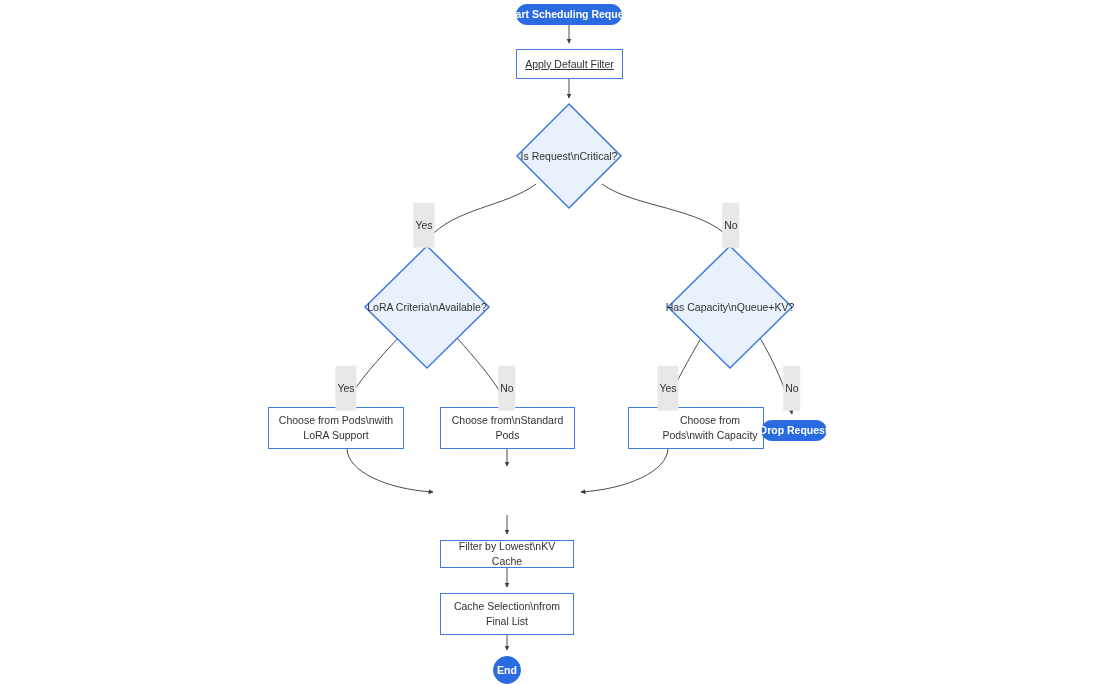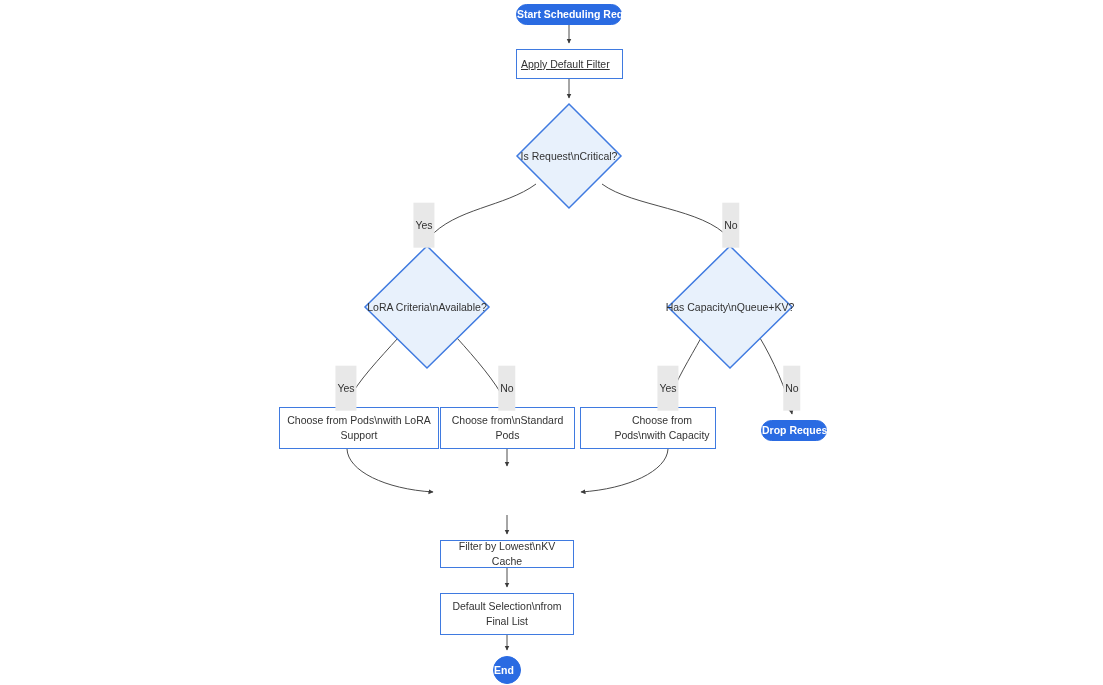--- a/index.html
+++ b/index.html
@@ -19,21 +19,21 @@
     position:relative;width:1103px;height:685px;overflow:hidden;
     background:var(--canvas-bg);
     font-family:"Liberation Sans","DejaVu Sans",sans-serif;
     color:var(--text-dark);
   }
   svg.edges{position:absolute;left:0;top:0;width:1103px;height:685px;}
   .edge{fill:none;stroke:var(--edge-color);stroke-width:1;}
   .diamond{fill:var(--decision-fill);stroke:var(--node-border);stroke-width:1.5;}
   .arrowhead{fill:var(--edge-arrow);}
   .node{
-    position:absolute;display:flex;align-items:center;
+    position:absolute;display:flex;align-items:center;justify-content:center;
     box-sizing:border-box;text-align:center;
     font-size:10.5px;line-height:1.4;font-weight:500;color:var(--text-dark);
   }
   .node.rect{background:var(--rect-fill);border:1.5px solid var(--node-border);padding:2px 4px;}
   .node.stadium{
     background:var(--node-fill-primary);border:1px solid var(--node-fill-primary);
     border-radius:12px;color:var(--text-light);font-weight:700;white-space:nowrap;
   }
   .node.circle{
     background:var(--node-fill-primary);border:1px solid var(--node-fill-primary);
@@ -88,43 +88,43 @@
   <div class="node rect" style="left:516px;top:49px;width:107px;height:30px;text-decoration:underline;">
     <span>Apply Default Filter</span>
   </div>
 
   <div class="diamond-label" style="left:569px;top:156px;">Is Request\nCritical?</div>
 
   <div class="diamond-label" style="left:427px;top:307px;">LoRA Criteria\nAvailable?</div>
 
   <div class="diamond-label" style="left:730px;top:307px;">Has Capacity\nQueue+KV?</div>
 
-  <div class="node rect" style="left:279px;top:407px;width:160px;height:42px;">
+  <div class="node rect" style="left:268px;top:407px;width:136px;height:42px;">
     <span>Choose from Pods\nwith LoRA Support</span>
   </div>
 
   <div class="node rect" style="left:440px;top:407px;width:135px;height:42px;">
     <span>Choose from\nStandard Pods</span>
   </div>
 
-  <div class="node rect" style="left:580px;top:407px;width:136px;height:42px;padding-left:32px;">
+  <div class="node rect" style="left:628px;top:407px;width:136px;height:42px;padding-left:32px;">
     <span>Choose from Pods\nwith Capacity</span>
   </div>
 
   <div class="node stadium" style="left:761px;top:420px;width:66px;height:21px;">
     <span>Drop Request</span>
   </div>
 
 
   <div class="node rect" style="left:440px;top:540px;width:134px;height:28px;">
     <span>Filter by Lowest\nKV Cache</span>
   </div>
 
   <div class="node rect" style="left:440px;top:593px;width:134px;height:42px;">
-    <span>Default Selection\nfrom Final List</span>
+    <span>Cache Selection\nfrom Final List</span>
   </div>
 
   <div class="node circle" style="left:493px;top:656px;width:28px;height:28px;">
     <span>End</span>
   </div>
 
   <div class="edge-label" style="left:424px;top:225px;">Yes</div>
   <div class="edge-label" style="left:731px;top:225px;">No</div>
   <div class="edge-label" style="left:346px;top:388px;">Yes</div>
   <div class="edge-label" style="left:507px;top:388px;">No</div>

